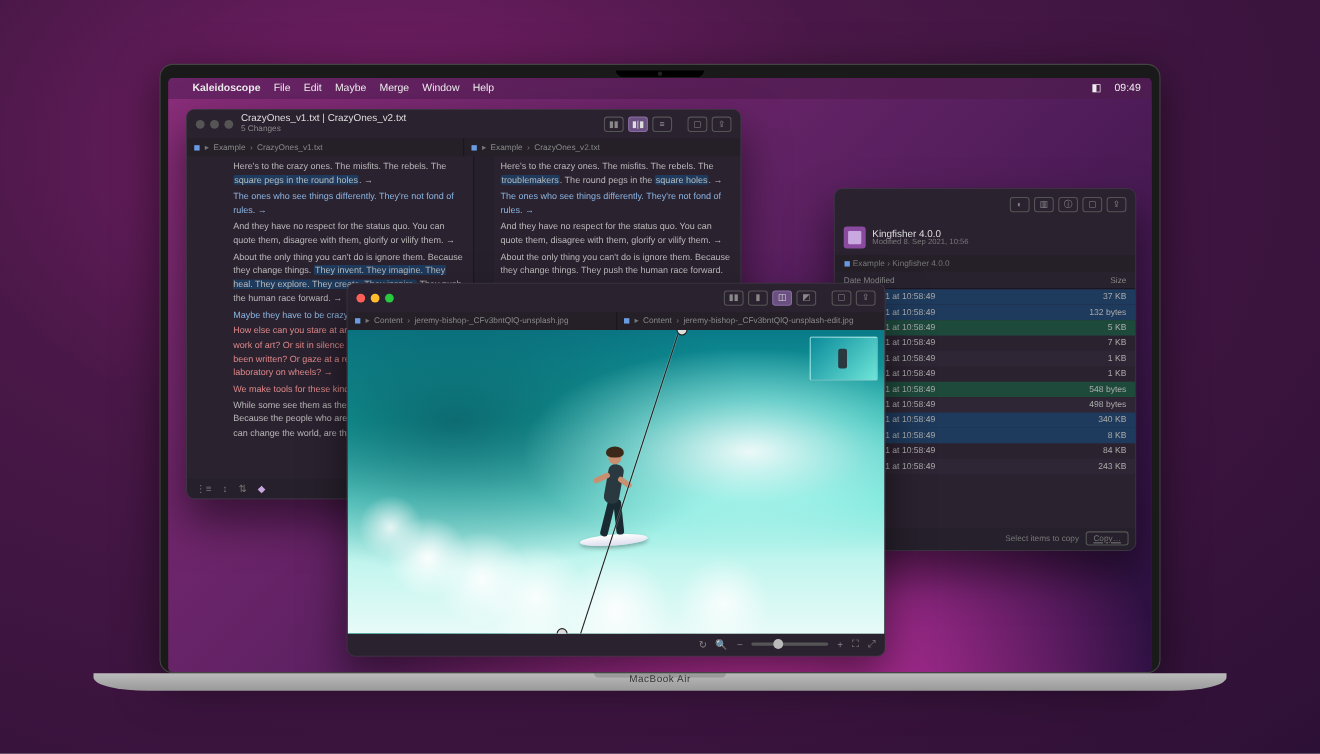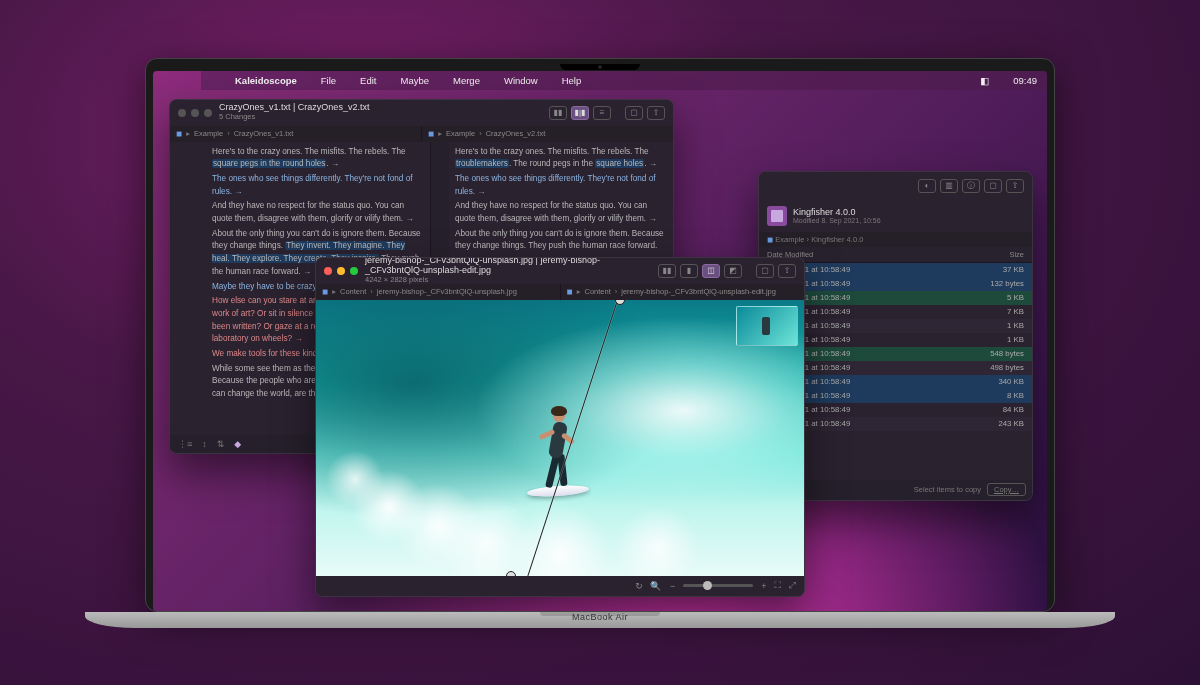--- a/index.html
+++ b/index.html
@@ -9,21 +9,21 @@
 .macbook { position:absolute; left:50%; top:50%; transform:translate(-50%,-50%); width:910px; }
 .macbook-bezel { background:#1a1a1a; border-radius:12px; padding:7px 7px 0 7px; box-shadow:0 10px 40px rgba(0,0,0,.5); border:1px solid #444; }
 .macbook-notch { width:80px; height:6px; background:#000; border-radius:0 0 6px 6px; margin:-2px auto 1px auto; position:relative; }
 .macbook-notch::after { content:''; width:4px;height:4px; background:#222; border-radius:50%; position:absolute; left:50%; top:1px; transform:translateX(-50%); }
 .screen { background:linear-gradient(135deg,#8e2b7d 0%,#6a1f5e 35%,#3a1540 100%); height:540px; border-radius:4px; position:relative; overflow:hidden; }
 .macbook-base { background:linear-gradient(#bbb,#999); height:16px; margin:0 -60px; border-radius:0 0 50px 50px/0 0 12px 12px; position:relative; }
 .macbook-base::before { content:''; position:absolute; left:50%; top:0; transform:translateX(-50%); width:120px; height:4px; background:rgba(0,0,0,.15); border-radius:0 0 8px 8px; }
 .macbook-label { position:absolute; top:0; left:50%; transform:translateX(-50%); font-size:9px; color:#333; letter-spacing:.5px; }
 
 
-.menubar { height:19px; background:rgba(70,30,80,.5); display:flex; align-items:center; padding:0 10px; color:#eee; font-size:9.5px; gap:24px;margin-left:48px; }
+.menubar { height:19px; background:rgba(70,30,80,.5); display:flex; align-items:center; padding:0 10px; color:#eee; font-size:9.5px; gap:12px; }
 .menubar .apple { font-size:11px; }
 .menubar .app { font-weight:600; }
 .menubar .spacer { flex:1; }
 
 
 .win { position:absolute; background:#2b2230; border-radius:8px; box-shadow:0 20px 40px rgba(0,0,0,.5); border:1px solid rgba(255,255,255,.08); overflow:hidden; color:#ccc; font-size:9px; }
 .titlebar { display:flex; align-items:center; height:26px; padding:0 8px; gap:7px; background:#2b2230; }
 .traffic { display:flex; gap:5px; }
 .light { width:8px; height:8px; border-radius:50%; }
 .light.red{background:#ff5f56;} .light.yellow{background:#ffbd2e;} .light.green{background:#27c93f;}
@@ -279,24 +279,20 @@
         </div>
       </div>
 
       <div class="win win-img">
         <div class="titlebar">
           <div class="traffic">
             <span class="light red"></span>
             <span class="light yellow"></span>
             <span class="light green"></span>
           </div>
-          <div class="title-col">
-            <span class="title-main">jeremy-bishop-_CFv3bntQlQ-unsplash.jpg | jeremy-bishop-_CFv3bntQlQ-unsplash-edit.jpg</span>
-            <span class="title-sub">4242 × 2828 pixels</span>
-          </div>
           <div class="tb-icons">
             <span class="tb-btn">▮▮</span>
             <span class="tb-btn">▮</span>
             <span class="tb-btn active">◫</span>
             <span class="tb-btn">◩</span>
             <span style="width:6px"></span>
             <span class="tb-btn">▢</span>
             <span class="tb-btn">⇪</span>
           </div>
         </div>

